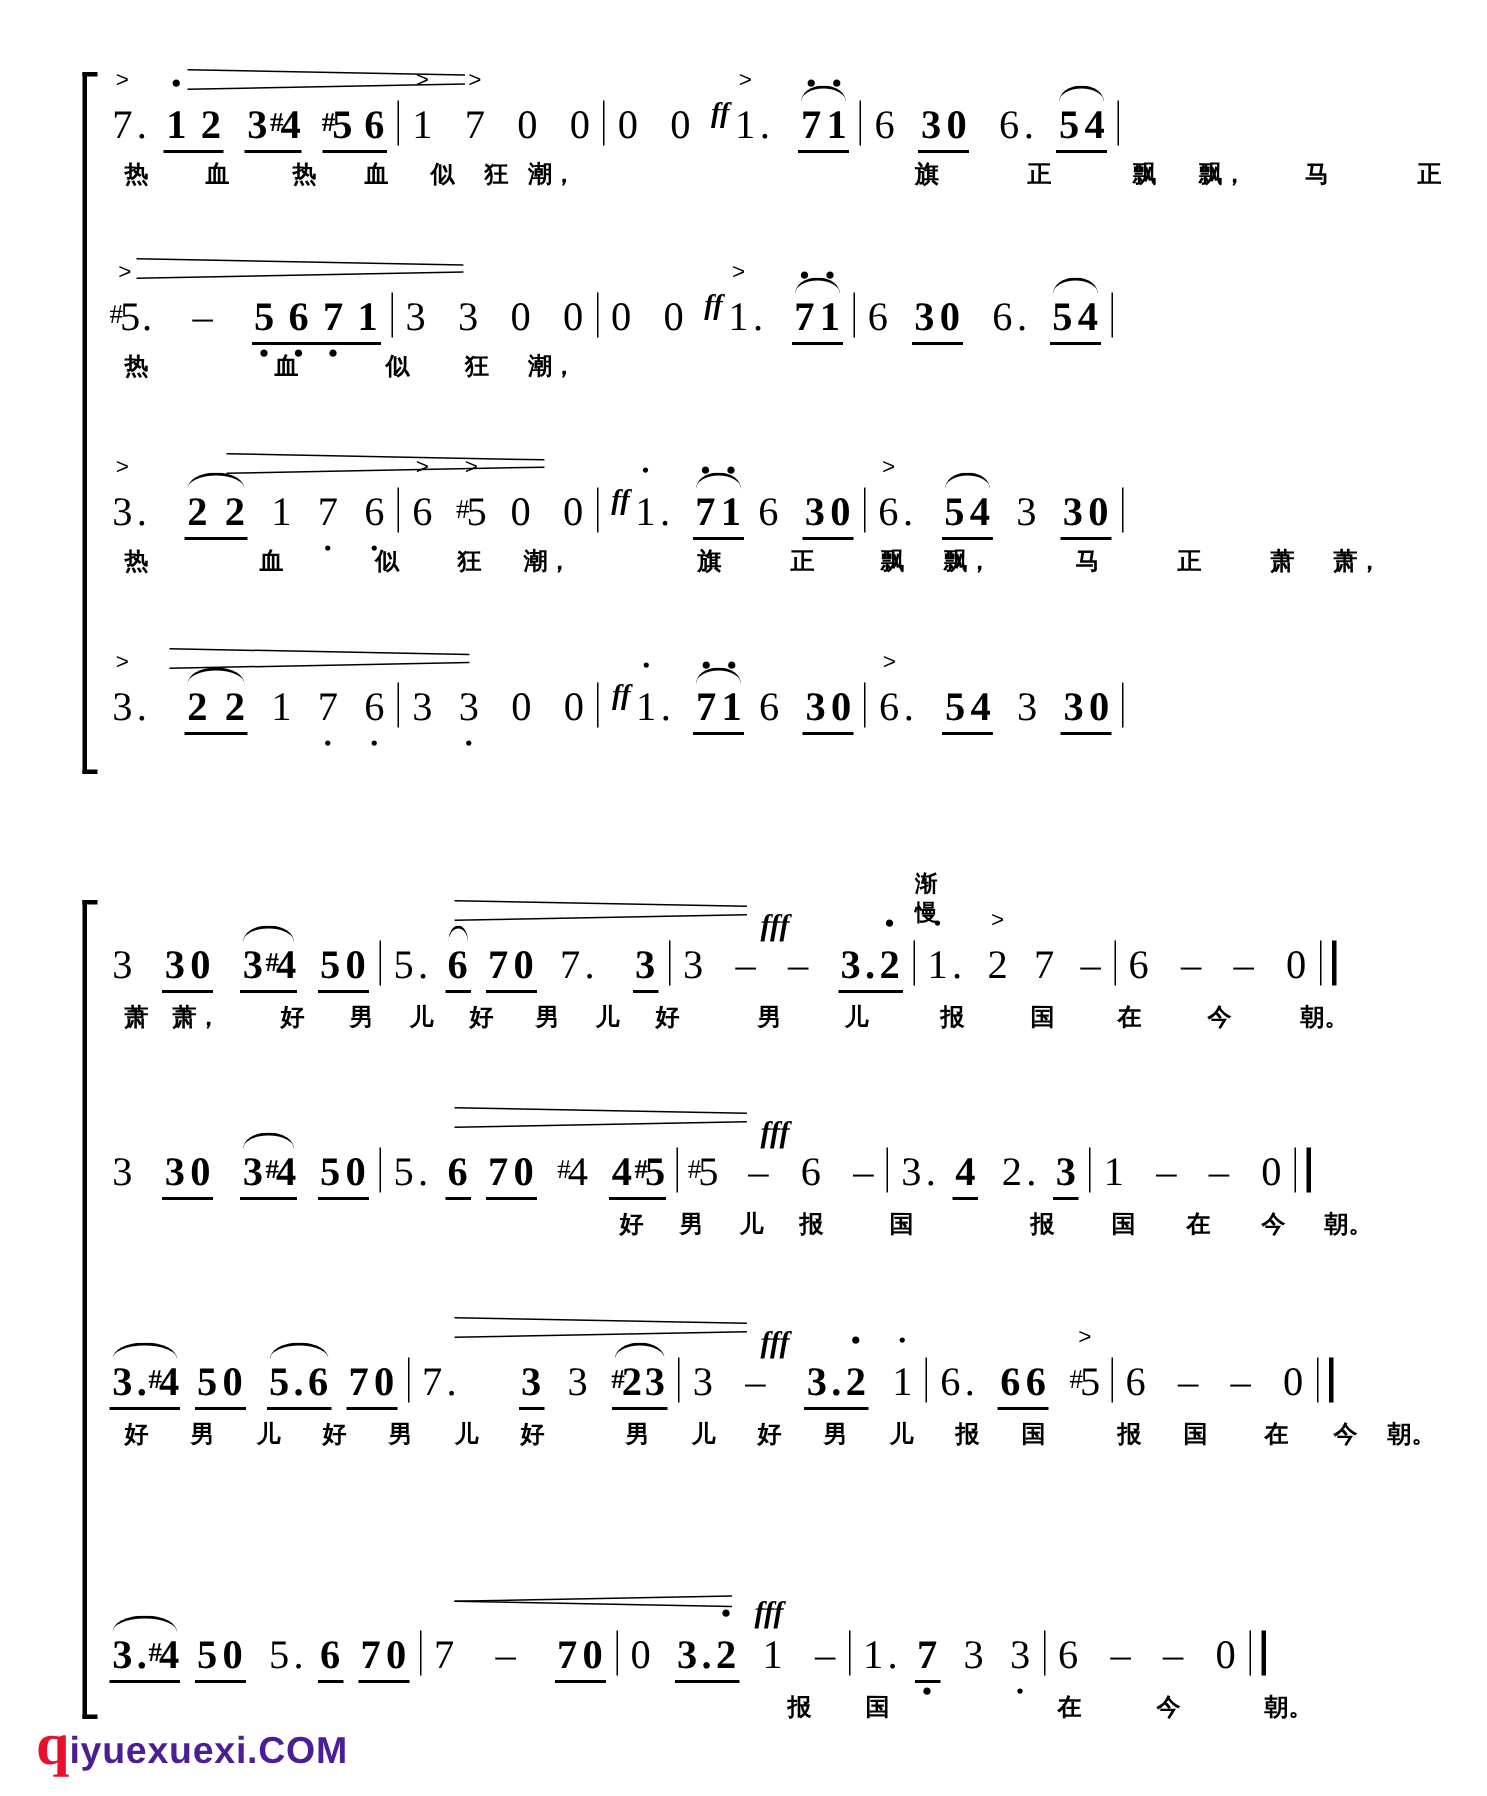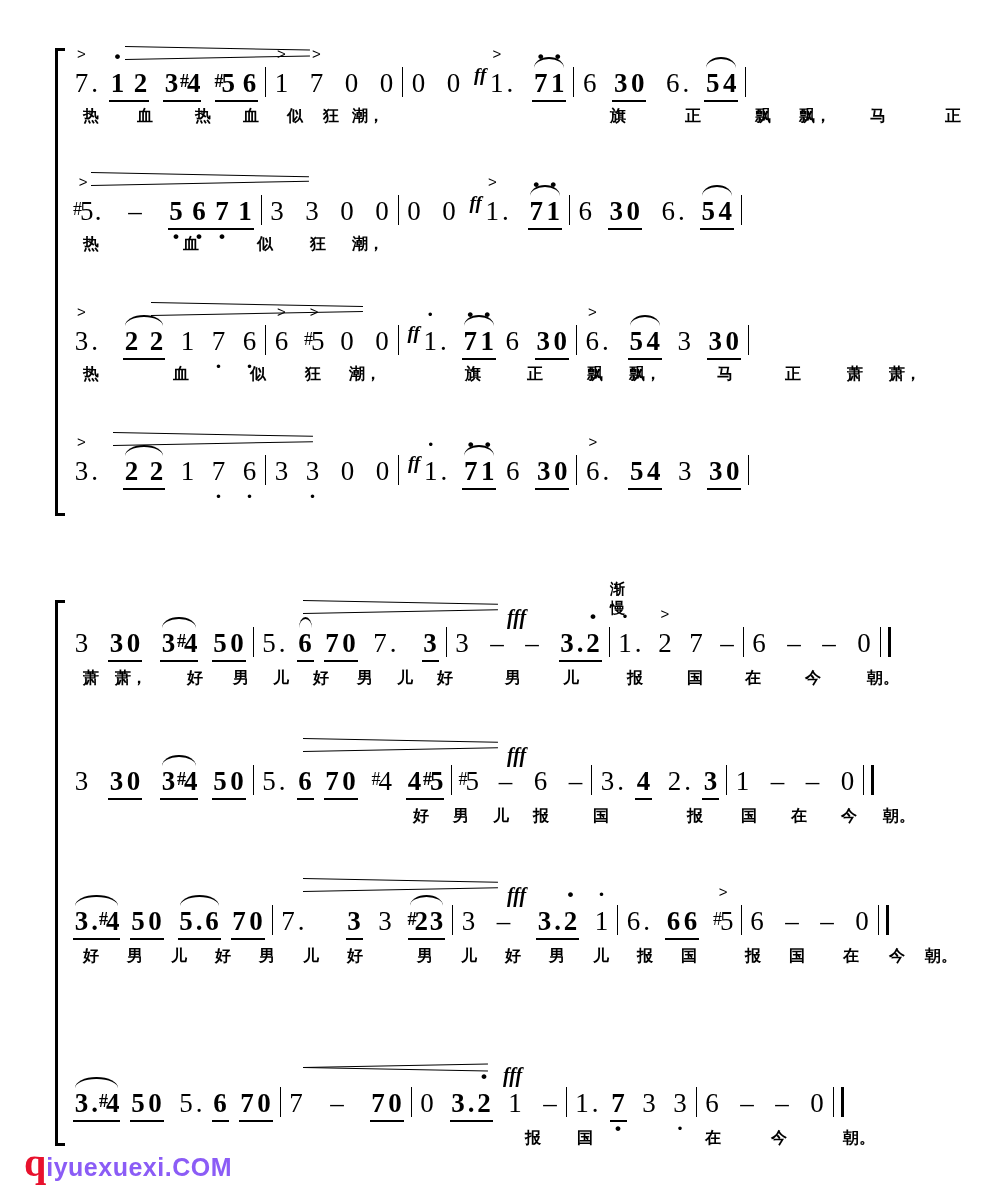--- a/index.html
+++ b/index.html
@@ -213,21 +213,21 @@
     align-items: center;
   }
   .logo-q {
     color: #e8112d;
     font-family: "Liberation Serif", serif;
     font-size: 40px;
     font-weight: bold;
     line-height: 36px;
   }
   .logo-rest {
-    color: #8b5cf6;
+    color: #4c1d95;
     font-family: "Liberation Sans", sans-serif;
     font-size: 25px;
     font-weight: bold;
     letter-spacing: 0.5px;
     position: relative;
     top: 4px;
   }
 </style>
 </head>
 <body>

